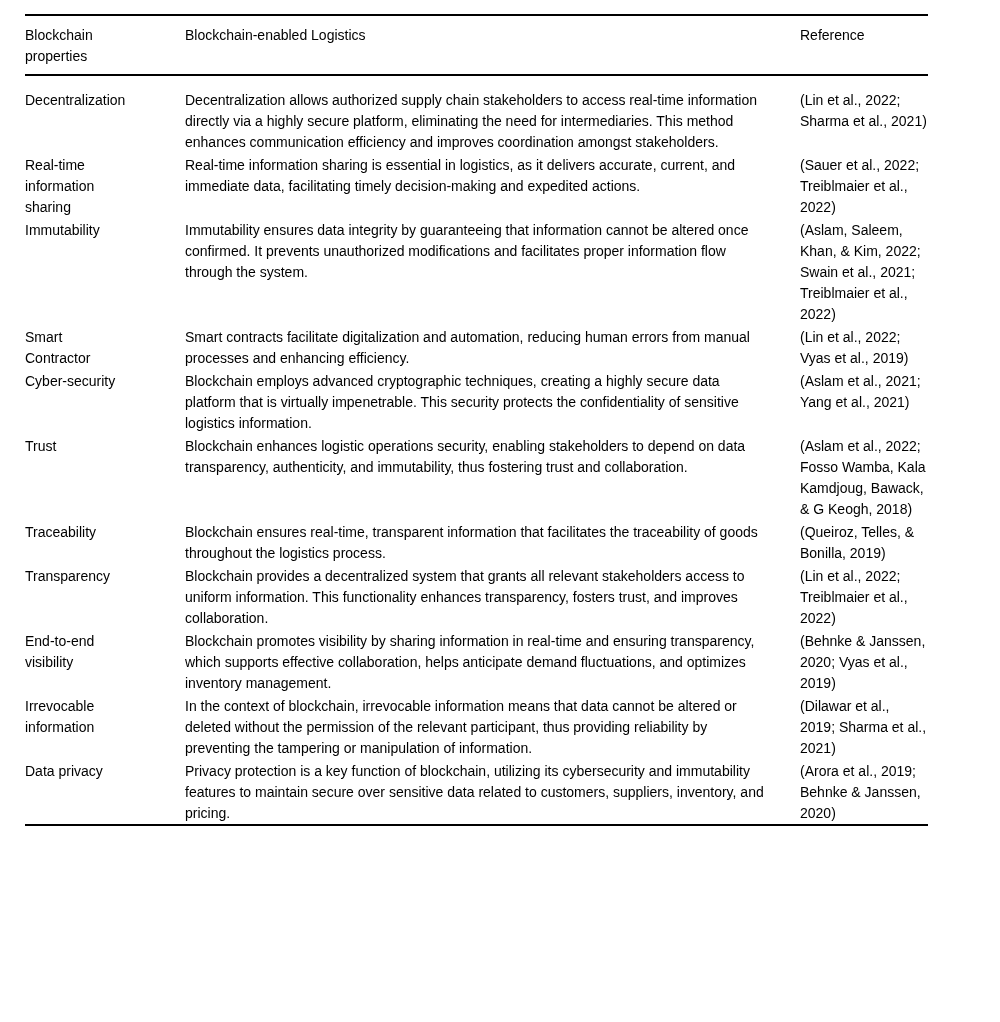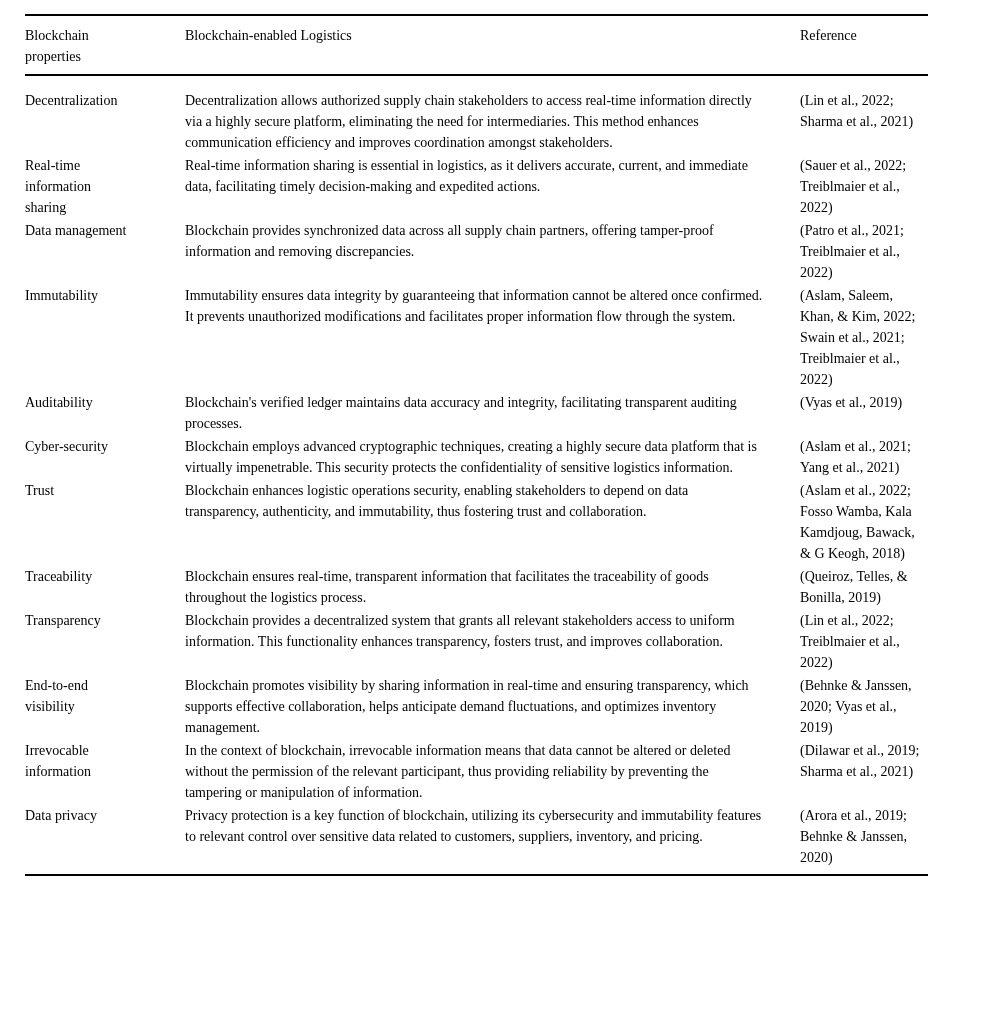--- a/index.html
+++ b/index.html
@@ -6,21 +6,21 @@
     margin: 0;
     padding: 0;
     background: #ffffff;
   }
   .page {
     width: 928px;
     height: 1022px;
     box-sizing: border-box;
     padding: 14px 25px 0 25px;
     background: #ffffff;
-    font-family: Liberation Serif, serif;
+    font-family: Liberation Sans, sans-serif;
     color: #000000;
     overflow: hidden;
   }
   table.props-table {
     border-collapse: collapse;
     table-layout: fixed;
     width: 950px;
     border-top: 2px solid #000000;
     border-bottom: 2px solid #000000;
   }
@@ -41,21 +41,21 @@
   thead th {
     padding-top: 9px;
     padding-bottom: 7px;
     border-bottom: 2px solid #000000;
   }
   .prop { padding-right: 57px; }
   .desc { padding-right: 35px; }
   .ref  { padding-right: 48px; margin-top: 43px; }
   tbody td { padding-bottom: 2px; }
   tbody tr:first-child td { padding-top: 14px; }
-  tbody tr:last-child td { padding-bottom: 6px; }
+  tbody tr:last-child td { padding-bottom: 0; }
 </style>
 </head>
 <body>
 
 <div class="page">
   <table class="props-table">
     <colgroup>
         <col class="c1">
         <col class="c2">
         <col class="c3">
@@ -72,33 +72,28 @@
         <td class="prop">Decentralization</td>
         <td class="desc">Decentralization allows authorized supply chain stakeholders to access real-time information directly via a highly secure platform, eliminating the need for intermediaries. This method enhances communication efficiency and improves coordination amongst stakeholders.</td>
         <td class="ref">(Lin et al., 2022; Sharma et al., 2021)</td>
       </tr>
       <tr>
         <td class="prop">Real-time information sharing</td>
         <td class="desc">Real-time information sharing is essential in logistics, as it delivers accurate, current, and immediate data, facilitating timely decision-making and expedited actions.</td>
         <td class="ref">(Sauer et al., 2022; Treiblmaier et al., 2022)</td>
       </tr>
       <tr>
-        <td class="prop">Data management</td>
-        <td class="desc">Blockchain provides synchronized data across all supply chain partners, offering tamper-proof information and removing discrepancies.</td>
-        <td class="ref">(Patro et al., 2021; Treiblmaier et al., 2022)</td>
-      </tr>
-      <tr>
         <td class="prop">Immutability</td>
         <td class="desc">Immutability ensures data integrity by guaranteeing that information cannot be altered once confirmed. It prevents unauthorized modifications and facilitates proper information flow through the system.</td>
         <td class="ref">(Aslam, Saleem, Khan, &amp; Kim, 2022; Swain et al., 2021; Treiblmaier et al., 2022)</td>
       </tr>
       <tr>
-        <td class="prop">Auditability</td>
-        <td class="desc">Blockchain's verified ledger maintains data accuracy and integrity, facilitating transparent auditing processes.</td>
-        <td class="ref">(Vyas et al., 2019)</td>
+        <td class="prop">Smart Contractor</td>
+        <td class="desc">Smart contracts facilitate digitalization and automation, reducing human errors from manual processes and enhancing efficiency.</td>
+        <td class="ref">(Lin et al., 2022; Vyas et al., 2019)</td>
       </tr>
       <tr>
         <td class="prop">Cyber-security</td>
         <td class="desc">Blockchain employs advanced cryptographic techniques, creating a highly secure data platform that is virtually impenetrable. This security protects the confidentiality of sensitive logistics information.</td>
         <td class="ref">(Aslam et al., 2021; Yang et al., 2021)</td>
       </tr>
       <tr>
         <td class="prop">Trust</td>
         <td class="desc">Blockchain enhances logistic operations security, enabling stakeholders to depend on data transparency, authenticity, and immutability, thus fostering trust and collaboration.</td>
         <td class="ref">(Aslam et al., 2022; Fosso Wamba, Kala Kamdjoug, Bawack, &amp; G Keogh, 2018)</td>
@@ -118,18 +113,18 @@
         <td class="desc">Blockchain promotes visibility by sharing information in real-time and ensuring transparency, which supports effective collaboration, helps anticipate demand fluctuations, and optimizes inventory management.</td>
         <td class="ref">(Behnke &amp; Janssen, 2020; Vyas et al., 2019)</td>
       </tr>
       <tr>
         <td class="prop">Irrevocable information</td>
         <td class="desc">In the context of blockchain, irrevocable information means that data cannot be altered or deleted without the permission of the relevant participant, thus providing reliability by preventing the tampering or manipulation of information.</td>
         <td class="ref">(Dilawar et al., 2019; Sharma et al., 2021)</td>
       </tr>
       <tr>
         <td class="prop">Data privacy</td>
-        <td class="desc">Privacy protection is a key function of blockchain, utilizing its cybersecurity and immutability features to relevant control over sensitive data related to customers, suppliers, inventory, and pricing.</td>
+        <td class="desc">Privacy protection is a key function of blockchain, utilizing its cybersecurity and immutability features to maintain secure over sensitive data related to customers, suppliers, inventory, and pricing.</td>
         <td class="ref">(Arora et al., 2019; Behnke &amp; Janssen, 2020)</td>
       </tr>
     </tbody>
   </table>
 </div>
 
 </body></html>

